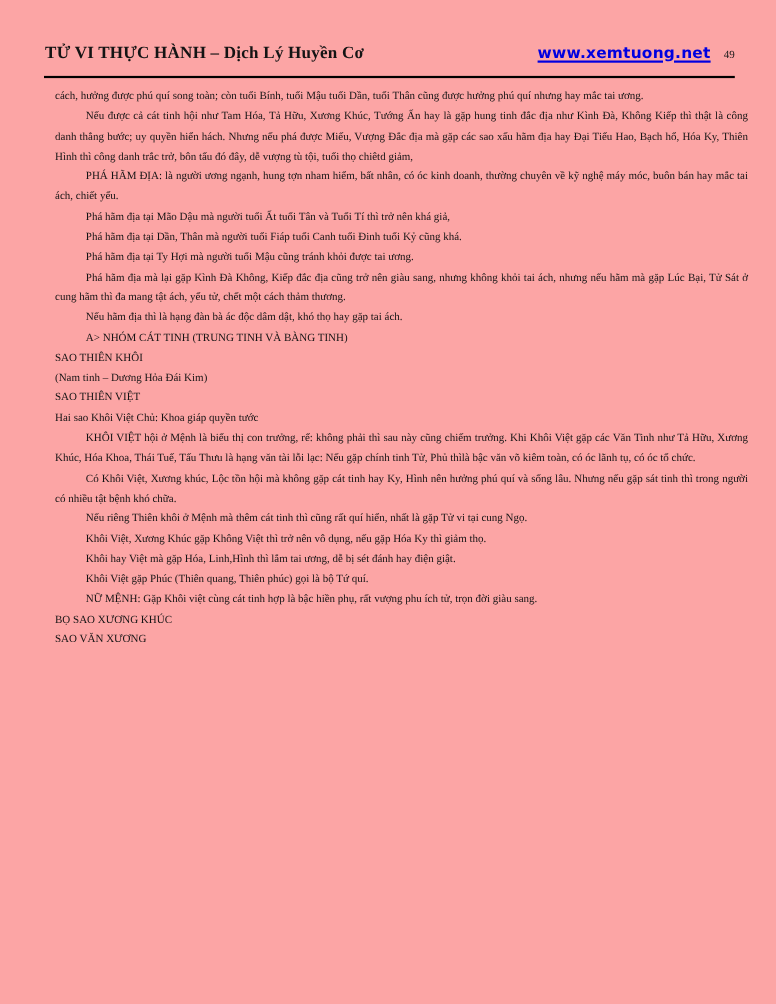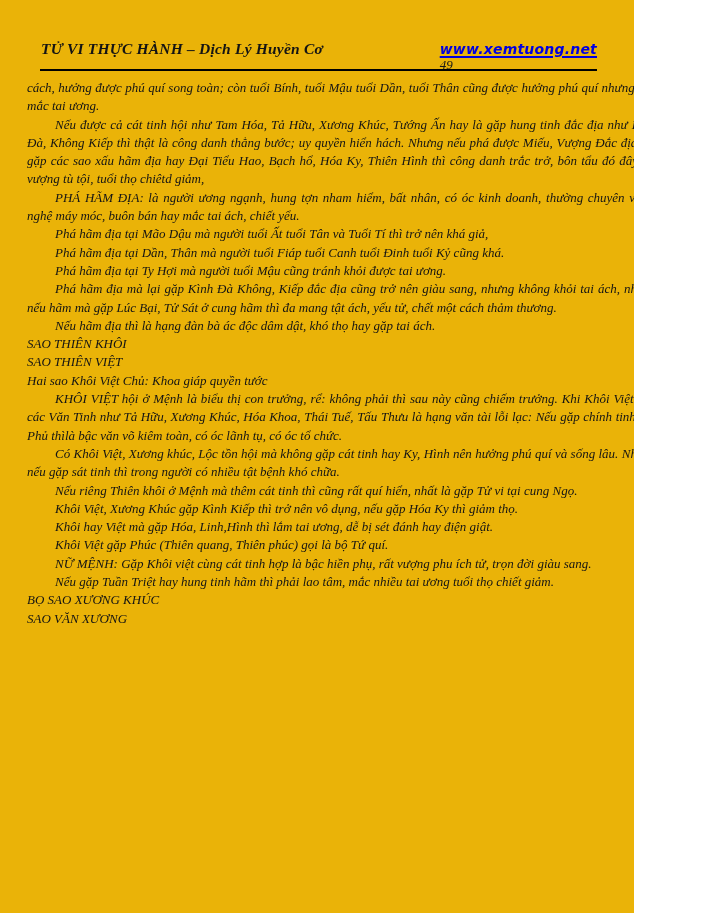--- a/index.html
+++ b/index.html
@@ -2,76 +2,75 @@
 <html><head>
 <meta charset="utf-8">
 <style>
   html, body {
     margin: 0;
     padding: 0;
     background: #ffffff;
   }
   .page {
     position: relative;
-    width: 634px;
+    width: 705px;
     height: 913px;
-    background: #eab308;
+    background: #fca5a5;
     font-family: "Liberation Serif", serif;
     color: #141414;
     overflow: hidden;
-    font-style: italic;
   }
   .header {
     position: absolute;
     top: 40px;
     left: 41px;
     right: 37px;
     display: flex;
     justify-content: space-between;
     align-items: baseline;
   }
   .header-title {
     font-weight: bold;
     font-size: 15.5px;
     letter-spacing: 0.2px;
     white-space: nowrap;
   }
   .header-right {
     display: flex;
     align-items: baseline;
-    flex-direction: column;
+    gap: 12px;
   }
   .website-link {
     font-family: "DejaVu Sans", sans-serif;
     font-weight: bold;
     font-size: 14px;
     text-decoration: underline;
     text-decoration-thickness: 2px;
     text-underline-offset: 2px;
     letter-spacing: 0.2px;
     cursor: pointer;
   }
   .page-number {
-    font-size: 13px;
+    font-size: 10px;
     color: #1a1a1a;
   }
   .header-rule {
     position: absolute;
     top: 69px;
     left: 40px;
     right: 37px;
     height: 0;
     border-top: 2px solid #000000;
   }
   .document-body {
     position: absolute;
     top: 79px;
-    left: 27px;
+    left: 50px;
     width: 630px;
-    font-size: 13px;
+    font-size: 10px;
     line-height: 18.3px;
     text-align: justify;
   }
   .para { margin: 0; padding: 0; }
   .para.plain  { text-indent: 0; }
   .para.indent { text-indent: 28px; }
   .para.center { text-indent: 0; }
 </style>
 </head>
 <body>
@@ -90,28 +89,29 @@
 
   <div class="document-body">
       <p class="para plain">cách, hưởng được phú quí song toàn; còn tuổi Bính, tuổi Mậu tuổi Dần, tuổi Thân cũng được hưởng phú quí nhưng hay mắc tai ương.</p>
       <p class="para indent">Nếu được cả cát tinh hội như Tam Hóa, Tả Hữu, Xương Khúc, Tướng Ấn hay là gặp hung tinh đắc địa như Kình Đà, Không Kiếp thì thật là công danh thẳng bước; uy quyền hiển hách. Nhưng nếu phá được Miếu, Vượng Đắc địa mà gặp các sao xấu hãm địa hay Đại Tiểu Hao, Bạch hổ, Hóa Ky, Thiên Hình thì công danh trắc trở, bôn tẩu đó đây, dễ vượng tù tội, tuổi thọ chiêtd giảm,</p>
       <p class="para indent">PHÁ HÃM ĐỊA: là người ương ngạnh, hung tợn nham hiểm, bất nhân, có óc kinh doanh, thường chuyên về kỹ nghệ máy móc, buôn bán hay mắc tai ách, chiết yểu.</p>
       <p class="para indent">Phá hãm địa tại Mão Dậu mà người tuổi Ất tuổi Tân và Tuổi Tí thì trở nên khá giả,</p>
       <p class="para indent">Phá hãm địa tại Dần, Thân mà người tuổi Fiáp tuổi Canh tuổi Đinh tuổi Kỷ cũng khá.</p>
       <p class="para indent">Phá hãm địa tại Ty Hợi mà người tuổi Mậu cũng tránh khỏi được tai ương.</p>
       <p class="para indent">Phá hãm địa mà lại gặp Kình Đà Không, Kiếp đắc địa cũng trở nên giàu sang, nhưng không khỏi tai ách, nhưng nếu hãm mà gặp Lúc Bại, Tử Sát ở cung hãm thì đa mang tật ách, yểu tử, chết một cách thảm thương.</p>
       <p class="para indent">Nếu hãm địa thì là hạng đàn bà ác độc dâm dật, khó thọ hay gặp tai ách.</p>
+      <p class="para indent">A&gt; NHÓM CÁT TINH (TRUNG TINH VÀ BÀNG TINH)</p>
       <p class="para center">SAO THIÊN KHÔI</p>
+      <p class="para center">(Nam tinh – Dương Hỏa Đái Kim)</p>
       <p class="para center">SAO THIÊN VIỆT</p>
       <p class="para center">Hai sao Khôi Việt Chủ: Khoa giáp quyền tước</p>
       <p class="para indent">KHÔI VIỆT hội ở Mệnh là biểu thị con trưởng, rể: không phải thì sau này cũng chiếm trưởng. Khi Khôi Việt gặp các Văn Tinh như Tả Hữu, Xương Khúc, Hóa Khoa, Thái Tuế, Tấu Thưu là hạng văn tài lỗi lạc: Nếu gặp chính tinh Tử, Phủ thìlà bậc văn võ kiêm toàn, có óc lãnh tụ, có óc tổ chức.</p>
       <p class="para indent">Có Khôi Việt, Xương khúc, Lộc tồn hội mà không gặp cát tinh hay Ky, Hình nên hưởng phú quí và sống lâu. Nhưng nếu gặp sát tinh thì trong người có nhiều tật bệnh khó chữa.</p>
       <p class="para indent">Nếu riêng Thiên khôi ở Mệnh mà thêm cát tinh thì cũng rất quí hiển, nhất là gặp Tử vi tại cung Ngọ.</p>
-      <p class="para indent">Khôi Việt, Xương Khúc gặp Kình Kiếp thì trở nên vô dụng, nếu gặp Hóa Ky thì giảm thọ.</p>
+      <p class="para indent">Khôi Việt, Xương Khúc gặp Không Việt thì trở nên vô dụng, nếu gặp Hóa Ky thì giảm thọ.</p>
       <p class="para indent">Khôi hay Việt mà gặp Hóa, Linh,Hình thì lắm tai ương, dễ bị sét đánh hay điện giật.</p>
       <p class="para indent">Khôi Việt gặp Phúc (Thiên quang, Thiên phúc) gọi là bộ Tứ quí.</p>
       <p class="para indent">NỮ MỆNH: Gặp Khôi việt cùng cát tinh hợp là bậc hiền phụ, rất vượng phu ích tử, trọn đời giàu sang.</p>
-      <p class="para indent">Nếu gặp Tuần Triệt hay hung tinh hãm thì phải lao tâm, mắc nhiều tai ương tuổi thọ chiết giảm.</p>
       <p class="para center">BỌ SAO XƯƠNG KHÚC</p>
       <p class="para center">SAO VĂN XƯƠNG</p>
     </div>
 
 </div>
 
 </body></html>

